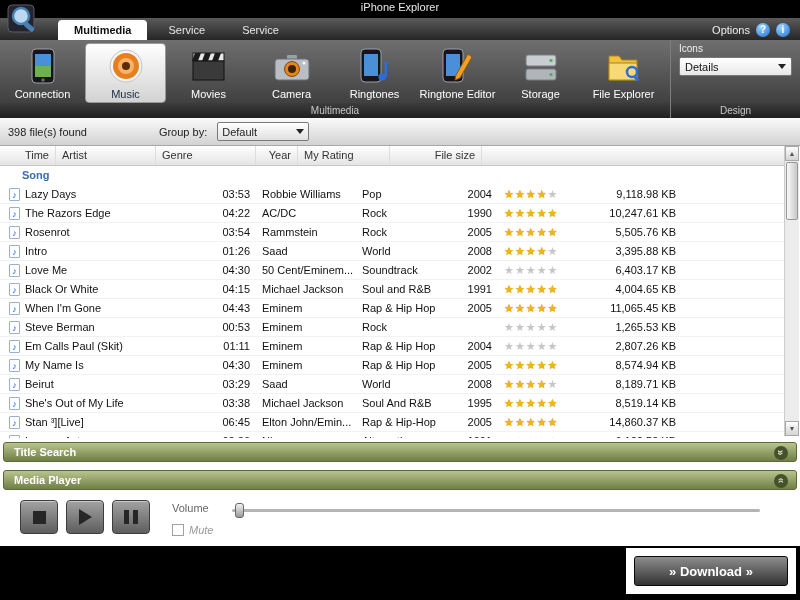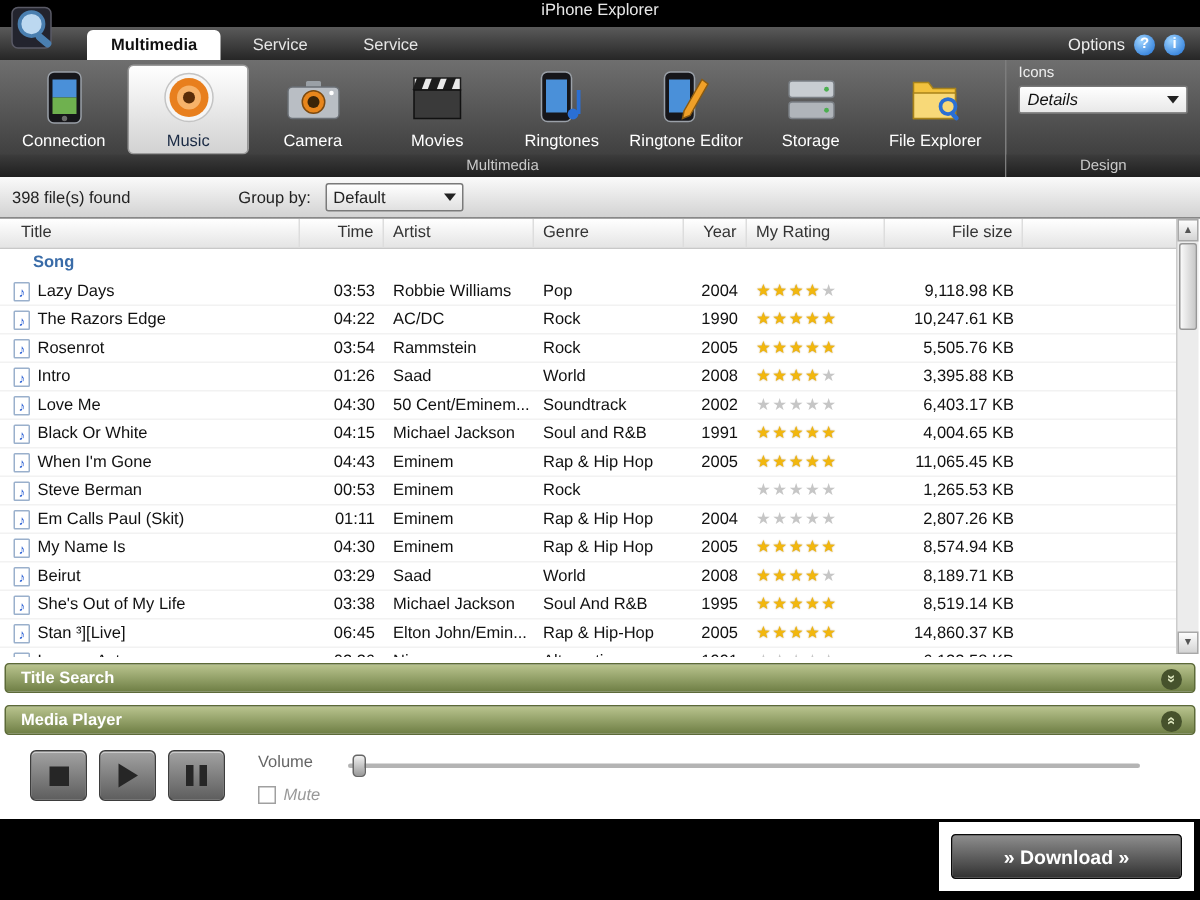--- a/index.html
+++ b/index.html
@@ -32,21 +32,21 @@
   .ribbon-btn { width:81px; display:flex; flex-direction:column; align-items:center;
                 justify-content:flex-end; gap:2px; padding-bottom:2px; color:#fff;
                 font-size:11px; border-radius:4px; white-space:nowrap; border:1px solid transparent; }
   .ribbon-btn.active { background:linear-gradient(#ffffff,#d2d2d2); color:#1a2a44; border:1px solid #9a9a9a; }
   .ribbon-caption { height:15px; background:linear-gradient(#3c3c3c,#1f1f1f); color:#c9c9c9;
                     text-align:center; font-size:10px; line-height:15px; }
   .ribbon-right { width:130px; border-left:1px solid #7d7d7d; display:flex; flex-direction:column; }
   .view-title { font-size:10px; color:#eee; padding:3px 8px 1px 8px; }
   .view-select { margin:2px 8px; background:linear-gradient(#fff,#e8e8e8); border:1px solid #777;
                  font-size:11px; height:19px; display:flex; align-items:center;
-                 justify-content:space-between; padding:0 5px; color:#111; border-radius:2px;font-style:italic; }
+                 justify-content:space-between; padding:0 5px; color:#111; border-radius:2px; }
   .dd-arrow { width:0; height:0; border-left:4px solid transparent; border-right:4px solid transparent;
               border-top:5px solid #222; }
   .design-caption { margin-top:auto; height:15px; background:linear-gradient(#3c3c3c,#1f1f1f);
                     color:#c9c9c9; text-align:center; font-size:10px; line-height:15px; }
 
   
   .filterbar { position:absolute; top:118px; left:0; width:800px; height:28px;
                background:linear-gradient(#fafafa,#d2d2d2); border-bottom:1px solid #a8a8a8;
                display:flex; align-items:center; font-size:11px; color:#222; }
   .status { margin-left:8px; }
@@ -179,46 +179,46 @@
             <circle cx="18" cy="18" r="13" fill="#e87f1e"></circle>
             <circle cx="18" cy="18" r="8" fill="#f7b36a"></circle>
             <circle cx="18" cy="18" r="4" fill="#5a2d08"></circle>
           </svg>
         </span>
         <span>Music</span>
       </div>
 
       <div class="ribbon-btn">
         <span>
+          <svg width="36" height="34" viewBox="0 0 36 34">
+            <rect x="2" y="3" width="31" height="8" fill="#e8e8e8" stroke="#1c1c1c"></rect>
+            <polygon points="4,3 10,3 7,11 1,11" fill="#1c1c1c"></polygon>
+            <polygon points="14,3 20,3 17,11 11,11" fill="#1c1c1c"></polygon>
+            <polygon points="24,3 30,3 27,11 21,11" fill="#1c1c1c"></polygon>
+            <rect x="2" y="11" width="31" height="19" fill="#3a3a3a" stroke="#111"></rect>
+          </svg>
+        </span>
+        <span>Movies</span>
+      </div>
+
+      <div class="ribbon-btn">
+        <span>
           <svg width="36" height="32" viewBox="0 0 36 32">
             <rect x="13" y="3" width="10" height="5" rx="1" fill="#9aa0a6"></rect>
             <rect x="1" y="7" width="34" height="21" rx="3" fill="#b9bec4" stroke="#6a6f75"></rect>
             <circle cx="18" cy="17" r="7.5" fill="#e8861c" stroke="#7c4a10"></circle>
             <circle cx="18" cy="17" r="4" fill="#3a2408"></circle>
             <circle cx="30" cy="11" r="1.5" fill="#fff"></circle>
           </svg>
         </span>
         <span>Camera</span>
       </div>
 
       <div class="ribbon-btn">
         <span>
-          <svg width="36" height="34" viewBox="0 0 36 34">
-            <rect x="2" y="3" width="31" height="8" fill="#e8e8e8" stroke="#1c1c1c"></rect>
-            <polygon points="4,3 10,3 7,11 1,11" fill="#1c1c1c"></polygon>
-            <polygon points="14,3 20,3 17,11 11,11" fill="#1c1c1c"></polygon>
-            <polygon points="24,3 30,3 27,11 21,11" fill="#1c1c1c"></polygon>
-            <rect x="2" y="11" width="31" height="19" fill="#3a3a3a" stroke="#111"></rect>
-          </svg>
-        </span>
-        <span>Movies</span>
-      </div>
-
-      <div class="ribbon-btn">
-        <span>
           <svg width="30" height="36" viewBox="0 0 30 36">
             <rect x="1" y="1" width="20" height="33" rx="4" fill="#16161a" stroke="#9aa0a8"></rect>
             <rect x="4" y="6" width="14" height="22" fill="#4a90d9"></rect>
             <circle cx="22" cy="29" r="3.6" fill="#2a6fd4"></circle>
             <rect x="24.5" y="13" width="2.5" height="16" fill="#2a6fd4"></rect>
           </svg>
         </span>
         <span>Ringtones</span>
       </div>
 
@@ -275,21 +275,20 @@
   <span class="status">398 file(s) found</span>
   <span class="groupby-label">Group by:</span>
   <div class="groupby-select">
     <span>Default</span>
     <span class="dd-arrow"></span>
   </div>
 </div>
 
 <div class="table-area">
   <div class="thead">
-    <div class="th c-title">Title</div>
     <div class="th c-time">Time</div>
     <div class="th c-artist">Artist</div>
     <div class="th c-genre">Genre</div>
     <div class="th c-year">Year</div>
     <div class="th c-rating">My Rating</div>
     <div class="th c-size">File size</div>
     <div class="th c-fill"></div>
   </div>
   <div class="tbody">
     <div class="group-row">Song</div>

